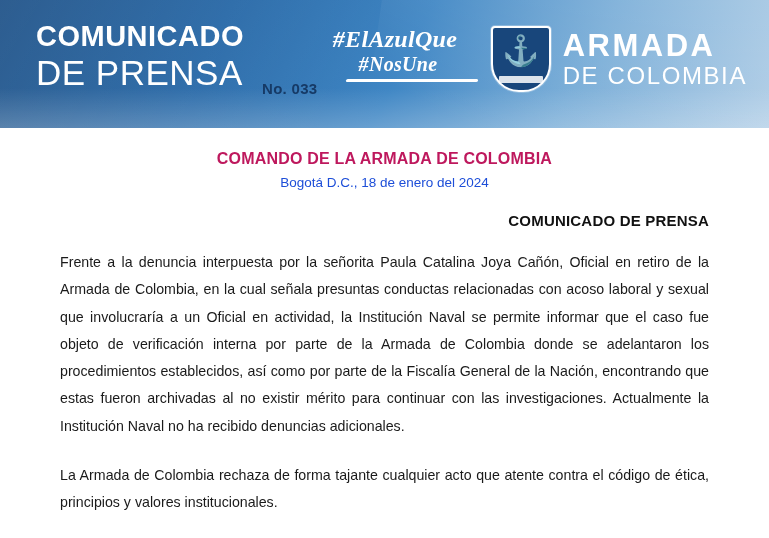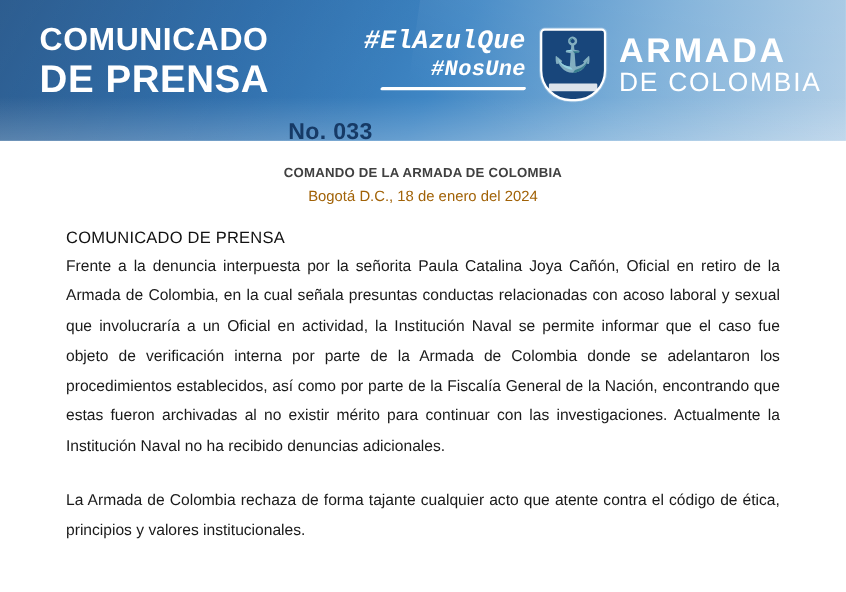--- a/index.html
+++ b/index.html
@@ -59,34 +59,34 @@
     color: #ffffff;
     line-height: 1.02;
   }
   .title-line1 {
     font-size: 29px;
     font-weight: bold;
     letter-spacing: 0.5px;
   }
   .title-line2 {
     font-size: 35px;
-    font-weight: bold;
+    font-weight: normal;
     letter-spacing: 0.5px;
     margin-top: 3px;
   }
 
   .hashtag-block {
     position: absolute;
     left: 312px;
     top: 26px;
     color: #ffffff;
-    font-family: Liberation Mono, monospace;
+    font-family: Liberation Serif, serif;
     font-style: italic;
     font-weight: bold;
-    text-align: right;
+    text-align: center;
     line-height: 1.12;
   }
   .hashtag-line1 { font-size: 24px; letter-spacing: 0.3px; }
   .hashtag-line2 { font-size: 20px; letter-spacing: 0.3px; padding-left: 6px; }
   .hashtag-underline {
     width: 132px;
     height: 3px;
     background: #ffffff;
     border-radius: 2px;
     margin: 4px 0 0 34px;
@@ -134,56 +134,56 @@
   }
   .brand-line2 {
     font-size: 24px;
     letter-spacing: 1.6px;
     margin-top: 2px;
   }
 
   .number-label {
     position: absolute;
     left: 262px;
-    top: 108px;
+    top: 80px;
     color: #163a66;
-    font-size: 21px;
+    font-size: 15px;
     font-weight: bold;
     letter-spacing: 0.3px;
   }
 
   
   .doc {
     position: relative;
     padding: 0 60px;
   }
   .command-line {
     margin-top: 22px;
     text-align: center;
-    font-size: 12px;
-    font-weight: bold;
-    color: #404040;
+    font-size: 16px;
+    font-weight: bold;
+    color: #be185d;
     letter-spacing: 0.2px;
   }
   .city-date {
     margin-top: 7px;
     text-align: center;
     font-size: 13.5px;
-    color: #a16207;
+    color: #1d4ed8;
   }
   .doc-title {
     margin-top: 22px;
-    text-align: left;
+    text-align: right;
     font-size: 15px;
-    font-weight: normal;
+    font-weight: bold;
     color: #111111;
     letter-spacing: 0.2px;
   }
   .paragraph {
-    margin-top: 4px;
+    margin-top: 20px;
     font-size: 14.2px;
     color: #1a1a1a;
     line-height: 1.92;
     text-align: justify;
     text-justify: inter-word;
   }
   .paragraph.second { margin-top: 22px; }
 </style>
 </head>
 <body>

